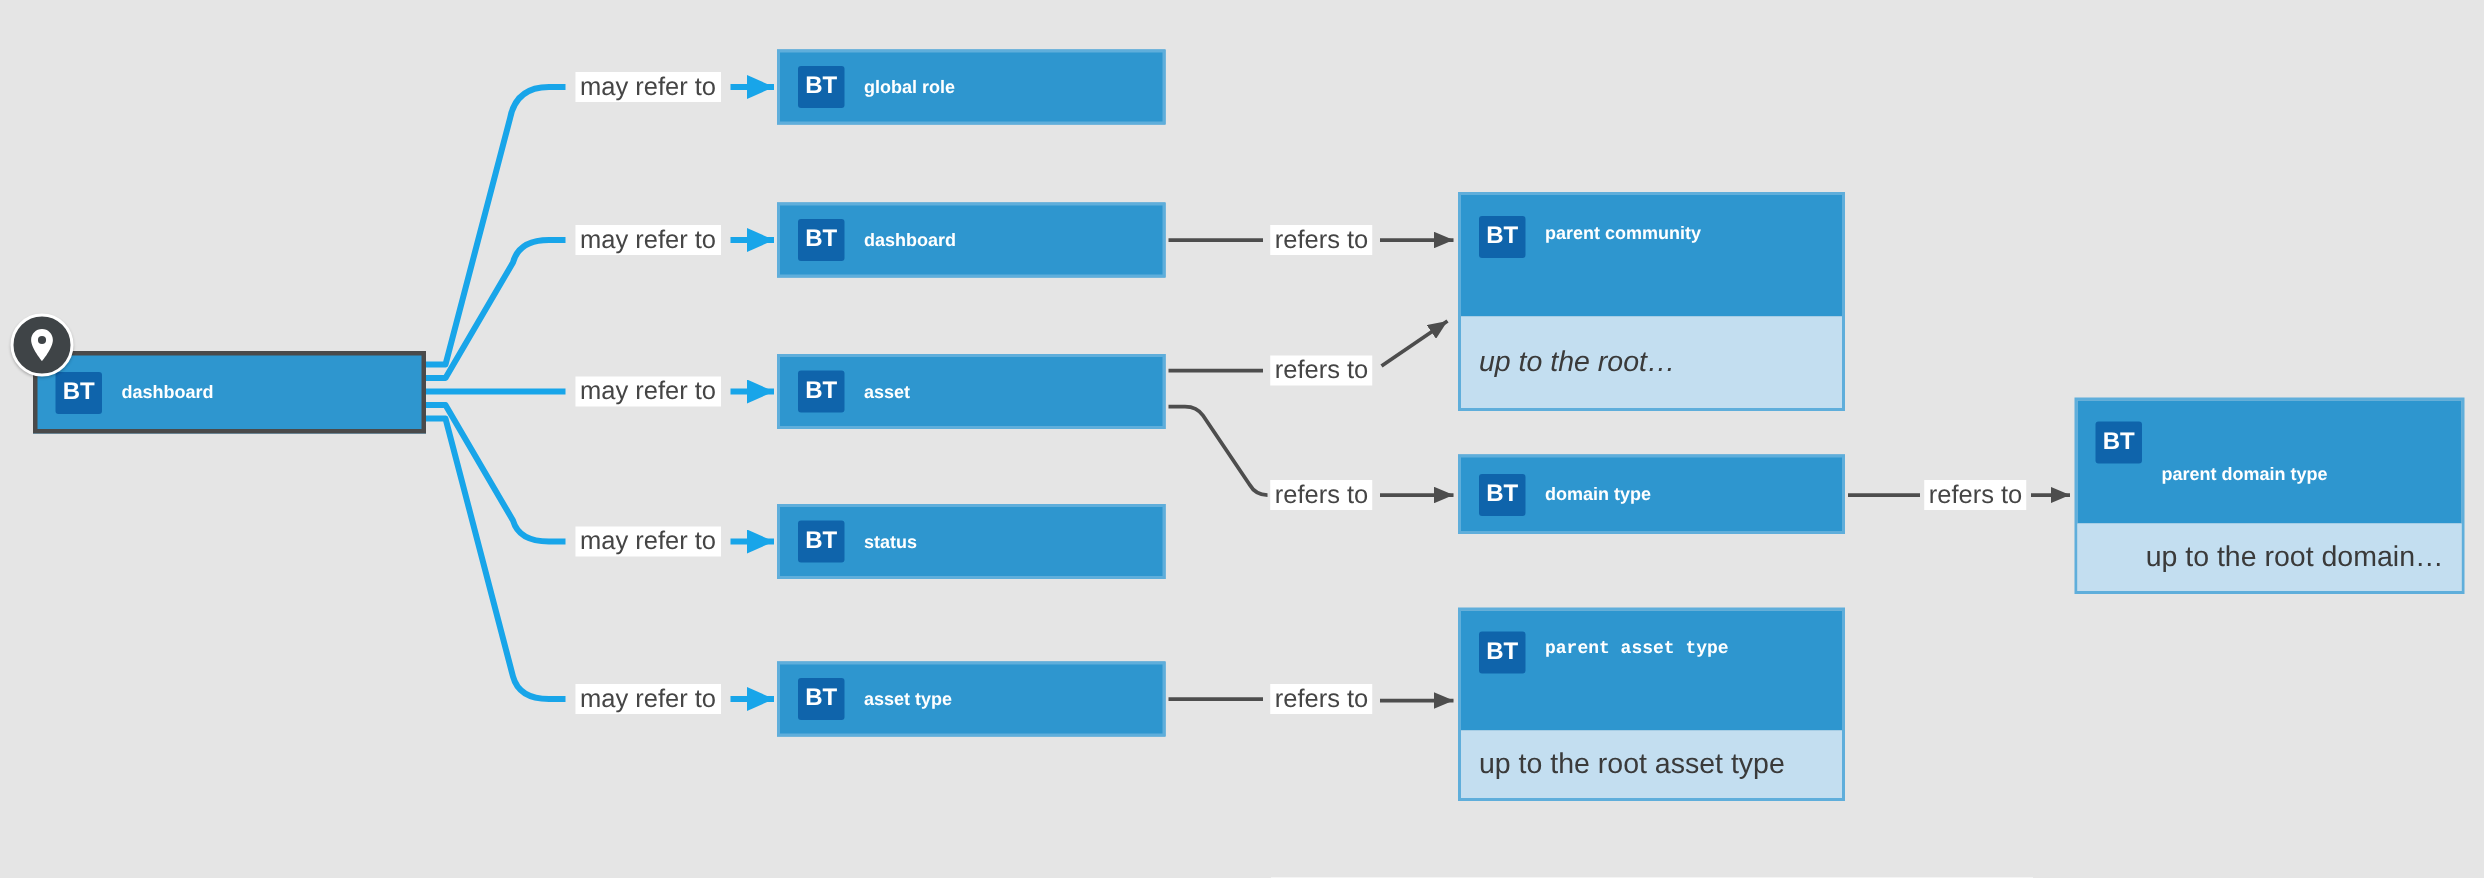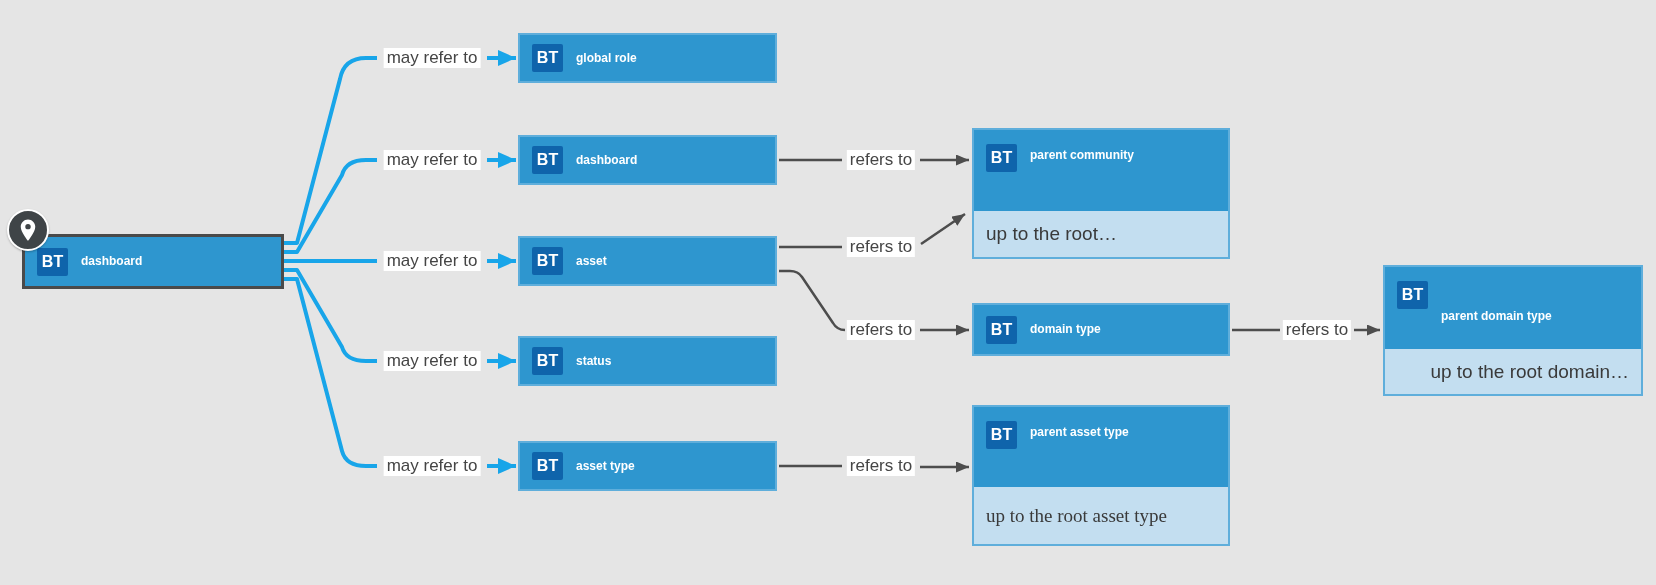--- a/index.html
+++ b/index.html
@@ -133,36 +133,36 @@
   <div class="node" style="left:518px;top:441px;width:259px;height:50px;">
     <span class="badge">BT</span>
     <span class="node-label">asset type</span>
   </div>
 
   <div class="node-group" style="left:972px;top:128px;width:258px;">
     <div class="node-header" style="height:81px;">
       <span class="badge">BT</span>
       <span class="node-label" style="max-width:140px;">parent community</span>
     </div>
-    <div class="node-note" style="height:46px;">
+    <div class="node-note" style="height:61px;font-style:italic;">
       <span>up to the root…</span>
     </div>
   </div>
 
   <div class="node" style="left:972px;top:303px;width:258px;height:53px;">
     <span class="badge">BT</span>
     <span class="node-label">domain type</span>
   </div>
 
   <div class="node-group" style="left:972px;top:405px;width:258px;">
     <div class="node-header" style="height:80px;">
       <span class="badge">BT</span>
-      <span class="node-label" style="max-width:140px;">parent asset type</span>
+      <span class="node-label" style="max-width:140px;font-family:Liberation Mono, monospace;">parent asset type</span>
     </div>
-    <div class="node-note" style="height:57px;font-family:Liberation Serif, serif;">
+    <div class="node-note" style="height:45px;">
       <span>up to the root asset type</span>
     </div>
   </div>
 
   <div class="node-group" style="left:1383px;top:265px;width:260px;">
     <div class="node-header" style="height:82px;">
       <span class="badge">BT</span>
       <span class="node-label" style="max-width:160px;margin-top:24px;">parent domain type</span>
     </div>
     <div class="node-note" style="height:45px;justify-content:flex-end;">

